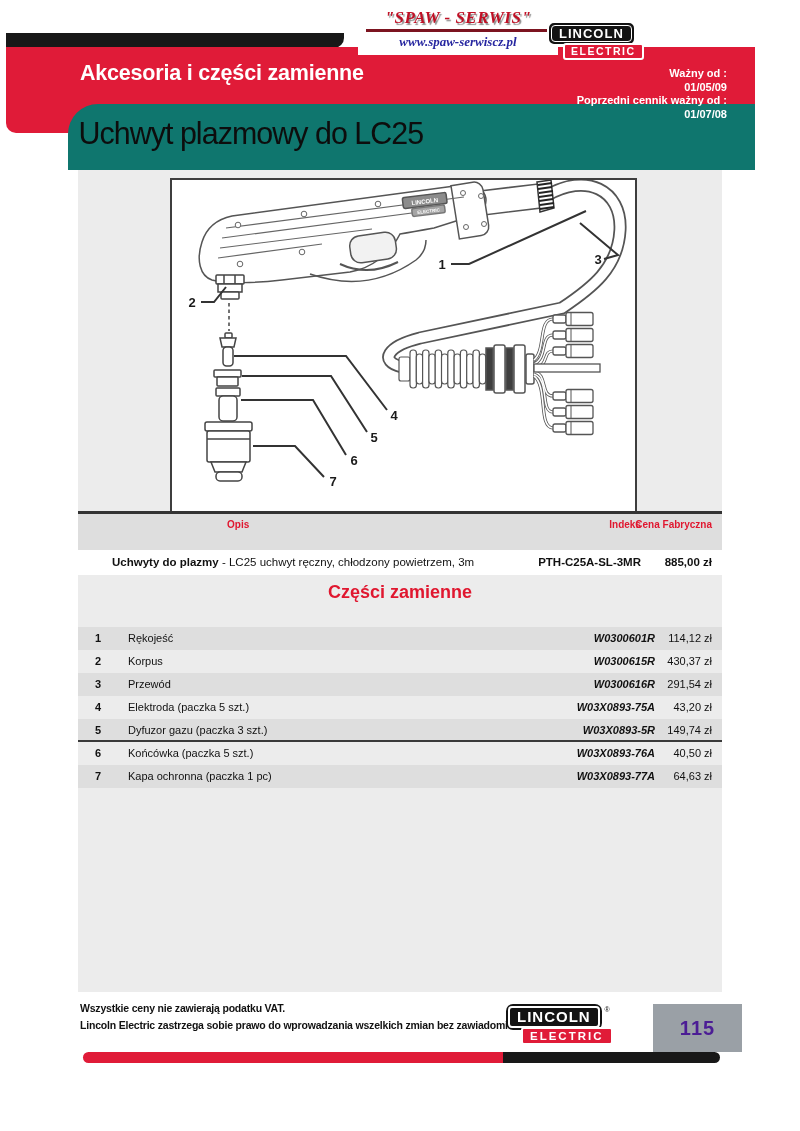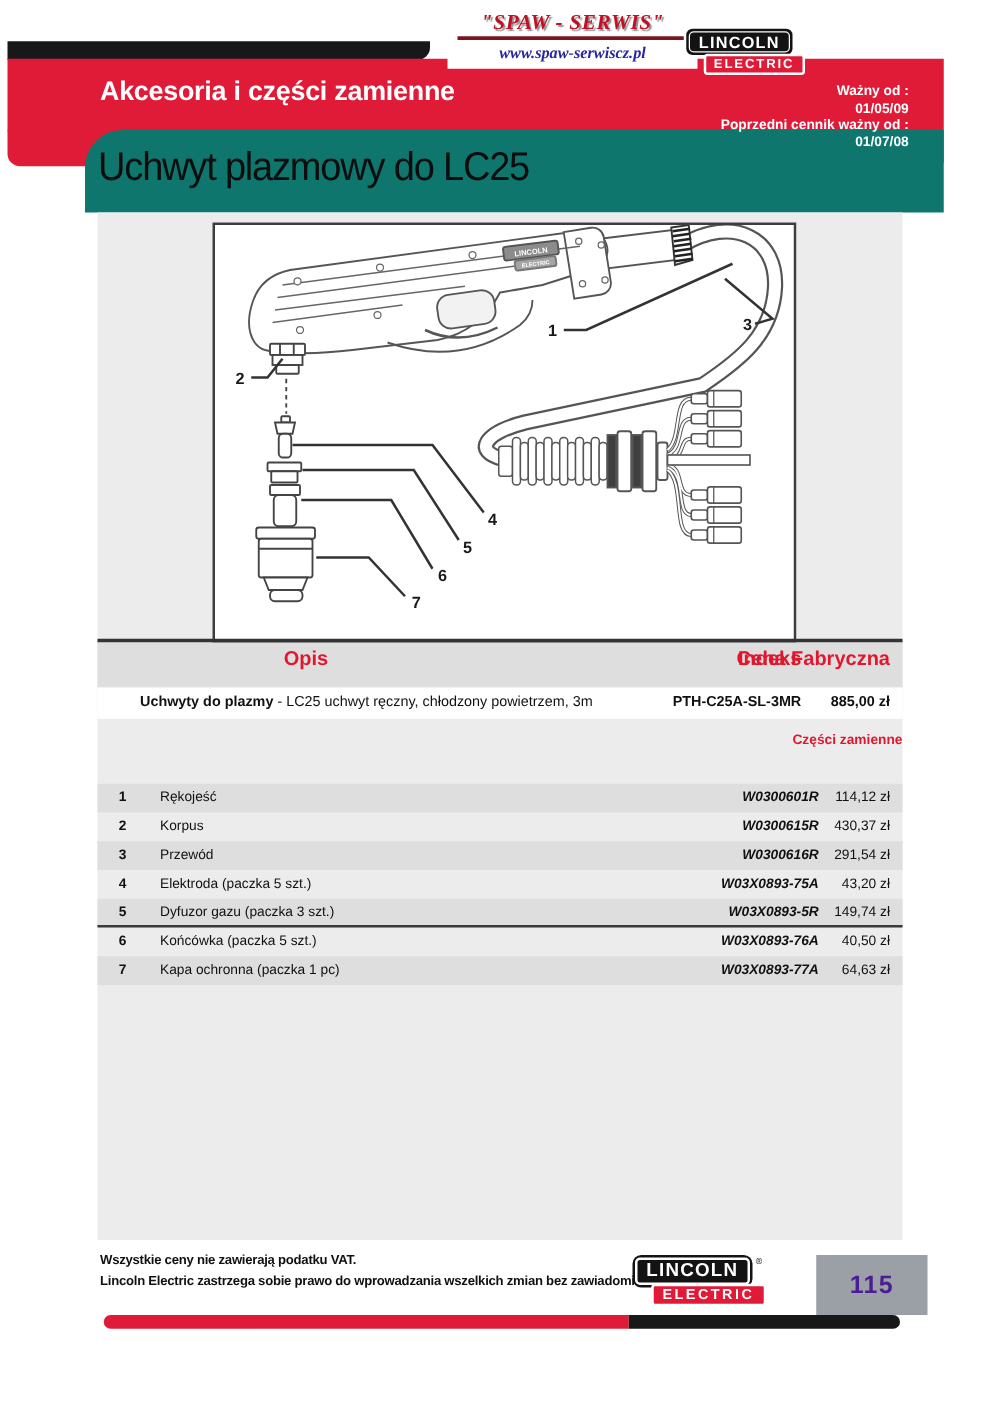--- a/index.html
+++ b/index.html
@@ -45,29 +45,29 @@
   .lincoln-footer .lnc-reg{right:-8px;top:2px;}
   .lincoln-footer .lnc-red{margin:-3px 0 0 15px;font-size:11.5px;letter-spacing:2px;padding:0 7px;line-height:14px;}
 
   
   .panel{left:78px;top:170px;width:644px;height:822px;background:var(--panel);}
   .diagram-box{left:92px;top:8px;width:463px;height:333px;background:#fff;border:2px solid #3d3d3d;}
 
   
   .tbl{left:0;top:341px;width:644px;}
   .tbl-topline{height:3px;background:#333;}
-  .tbl-header{height:36px;background:var(--stripe);position:relative;font-size:16px;font-weight:bold;color:#e0172f;}
+  .tbl-header{height:36px;background:var(--stripe);position:relative;font-size:10px;font-weight:bold;color:#e0172f;}
   .tbl-header .h-opis{position:absolute;left:149px;top:5px;}
   .h-right1{position:absolute;right:81px;top:5px;}
   .h-right2{position:absolute;right:10px;top:5px;}
   .tbl-product{height:25px;background:#fff;position:relative;font-size:11.5px;line-height:25px;padding-left:21px;box-sizing:border-box;}
   .tbl-product b{font-weight:bold;margin-left:13px;}
   .tbl-product .p-indeks{position:absolute;right:81px;top:0;font-weight:bold;}
   .tbl-product .p-cena{position:absolute;right:10px;top:0;font-weight:bold;}
-  .tbl-section{height:52px;line-height:34px;text-align:right;color:#e0172f;font-size:11px;font-weight:bold;}
+  .tbl-section{height:52px;line-height:34px;text-align:center;color:#e0172f;font-size:18px;font-weight:bold;}
   .prow{height:23px;position:relative;font-size:11px;line-height:23px;}
   .prow.gray{background:var(--stripe);}
   .prow.sep{border-top:2.5px solid #3a3a3a;margin-top:-2.5px;}
   .prow .no{position:absolute;left:17px;font-weight:bold;}
   .prow .opis{position:absolute;left:50px;}
   .prow .indeks{position:absolute;right:67px;font-weight:bold;font-style:italic;}
   .prow .cena{position:absolute;right:10px;font-weight:normal;}
 
   
   .note1{left:80px;top:1002px;font-size:10.5px;font-weight:bold;letter-spacing:-0.2px;}

